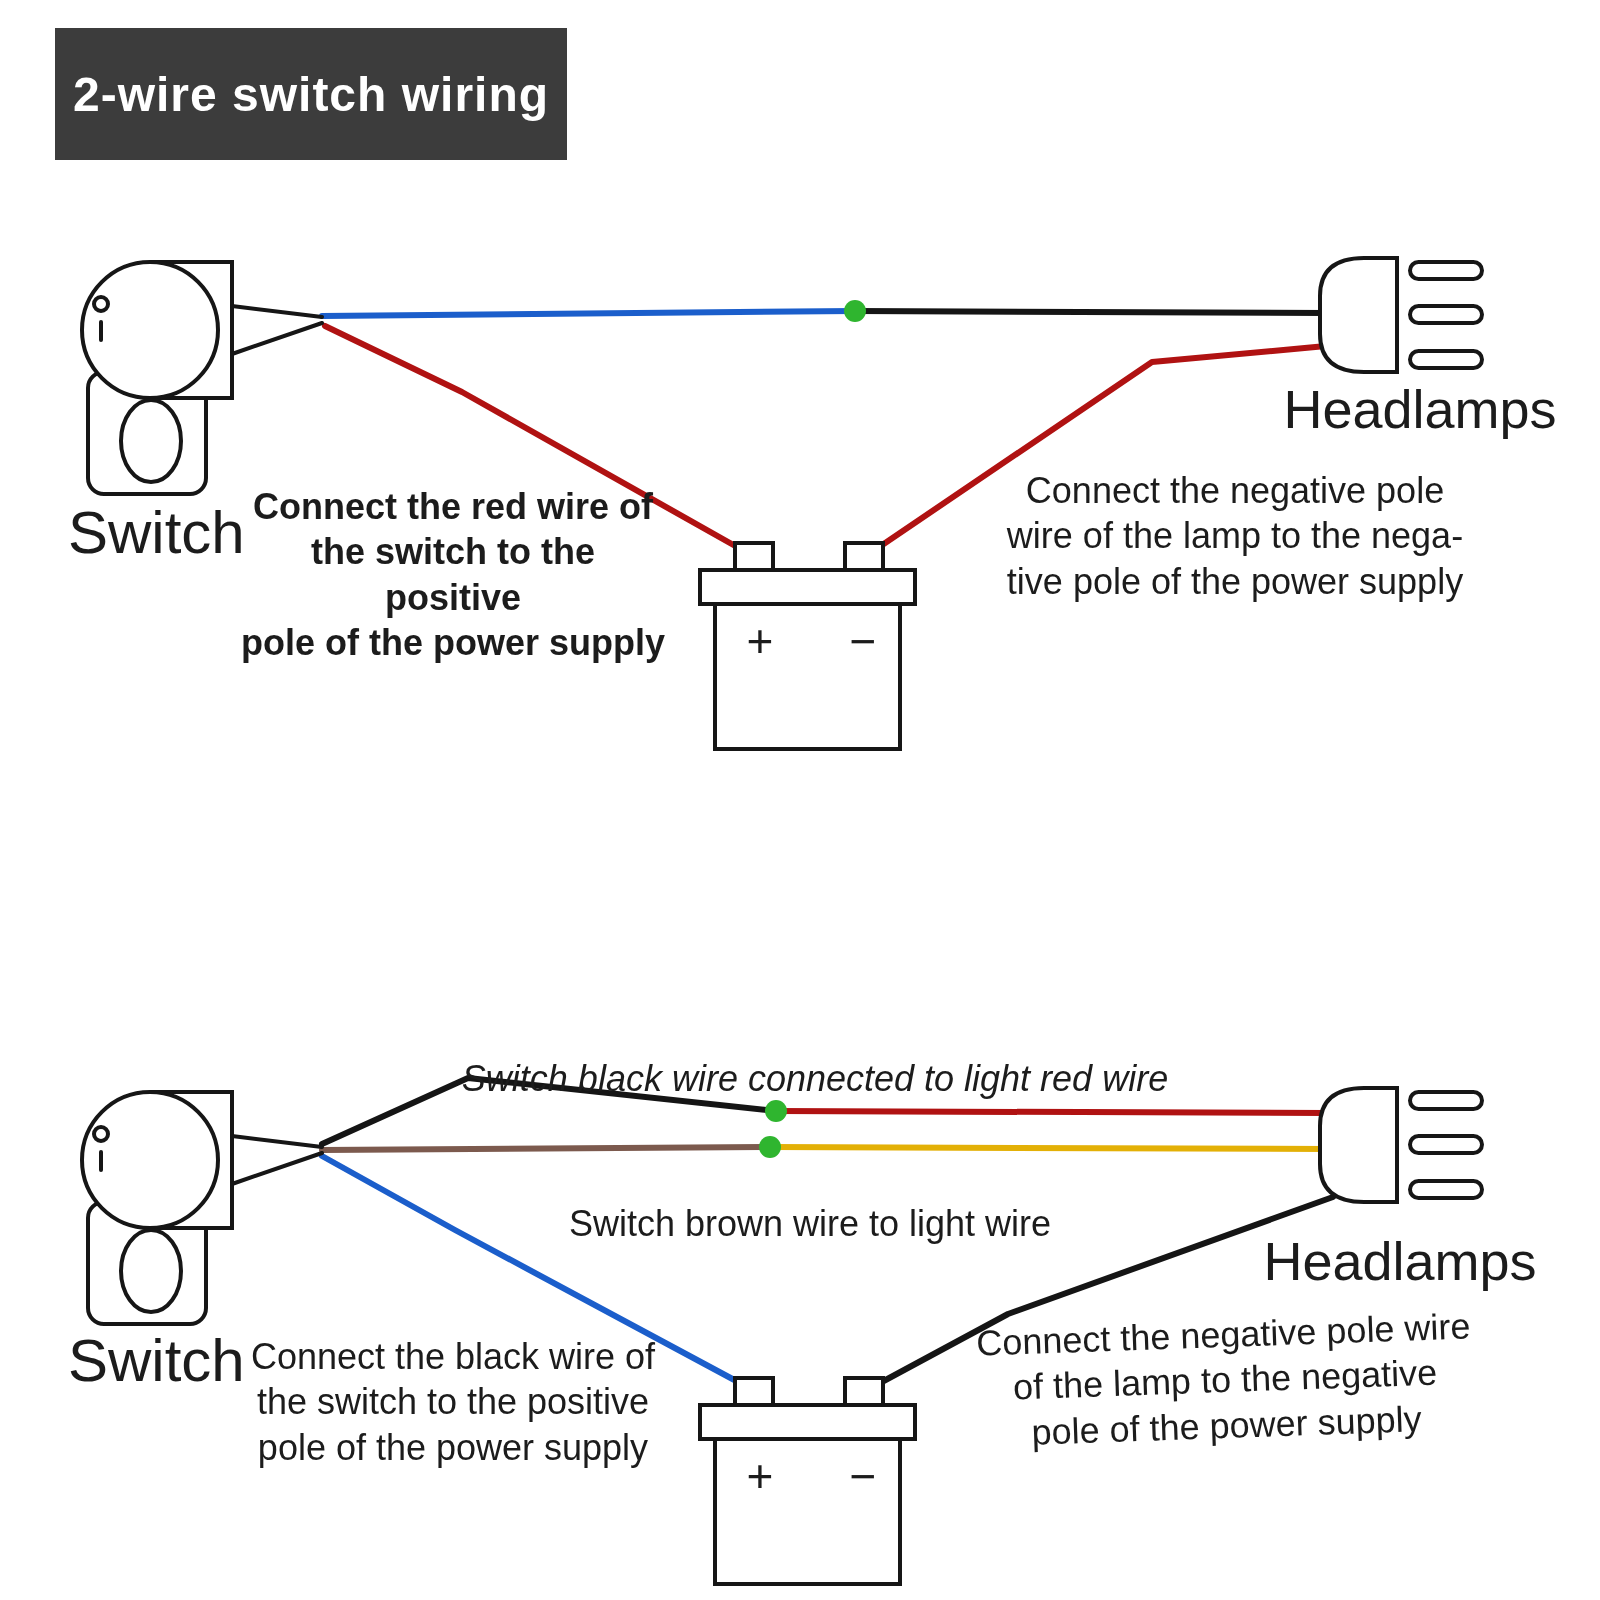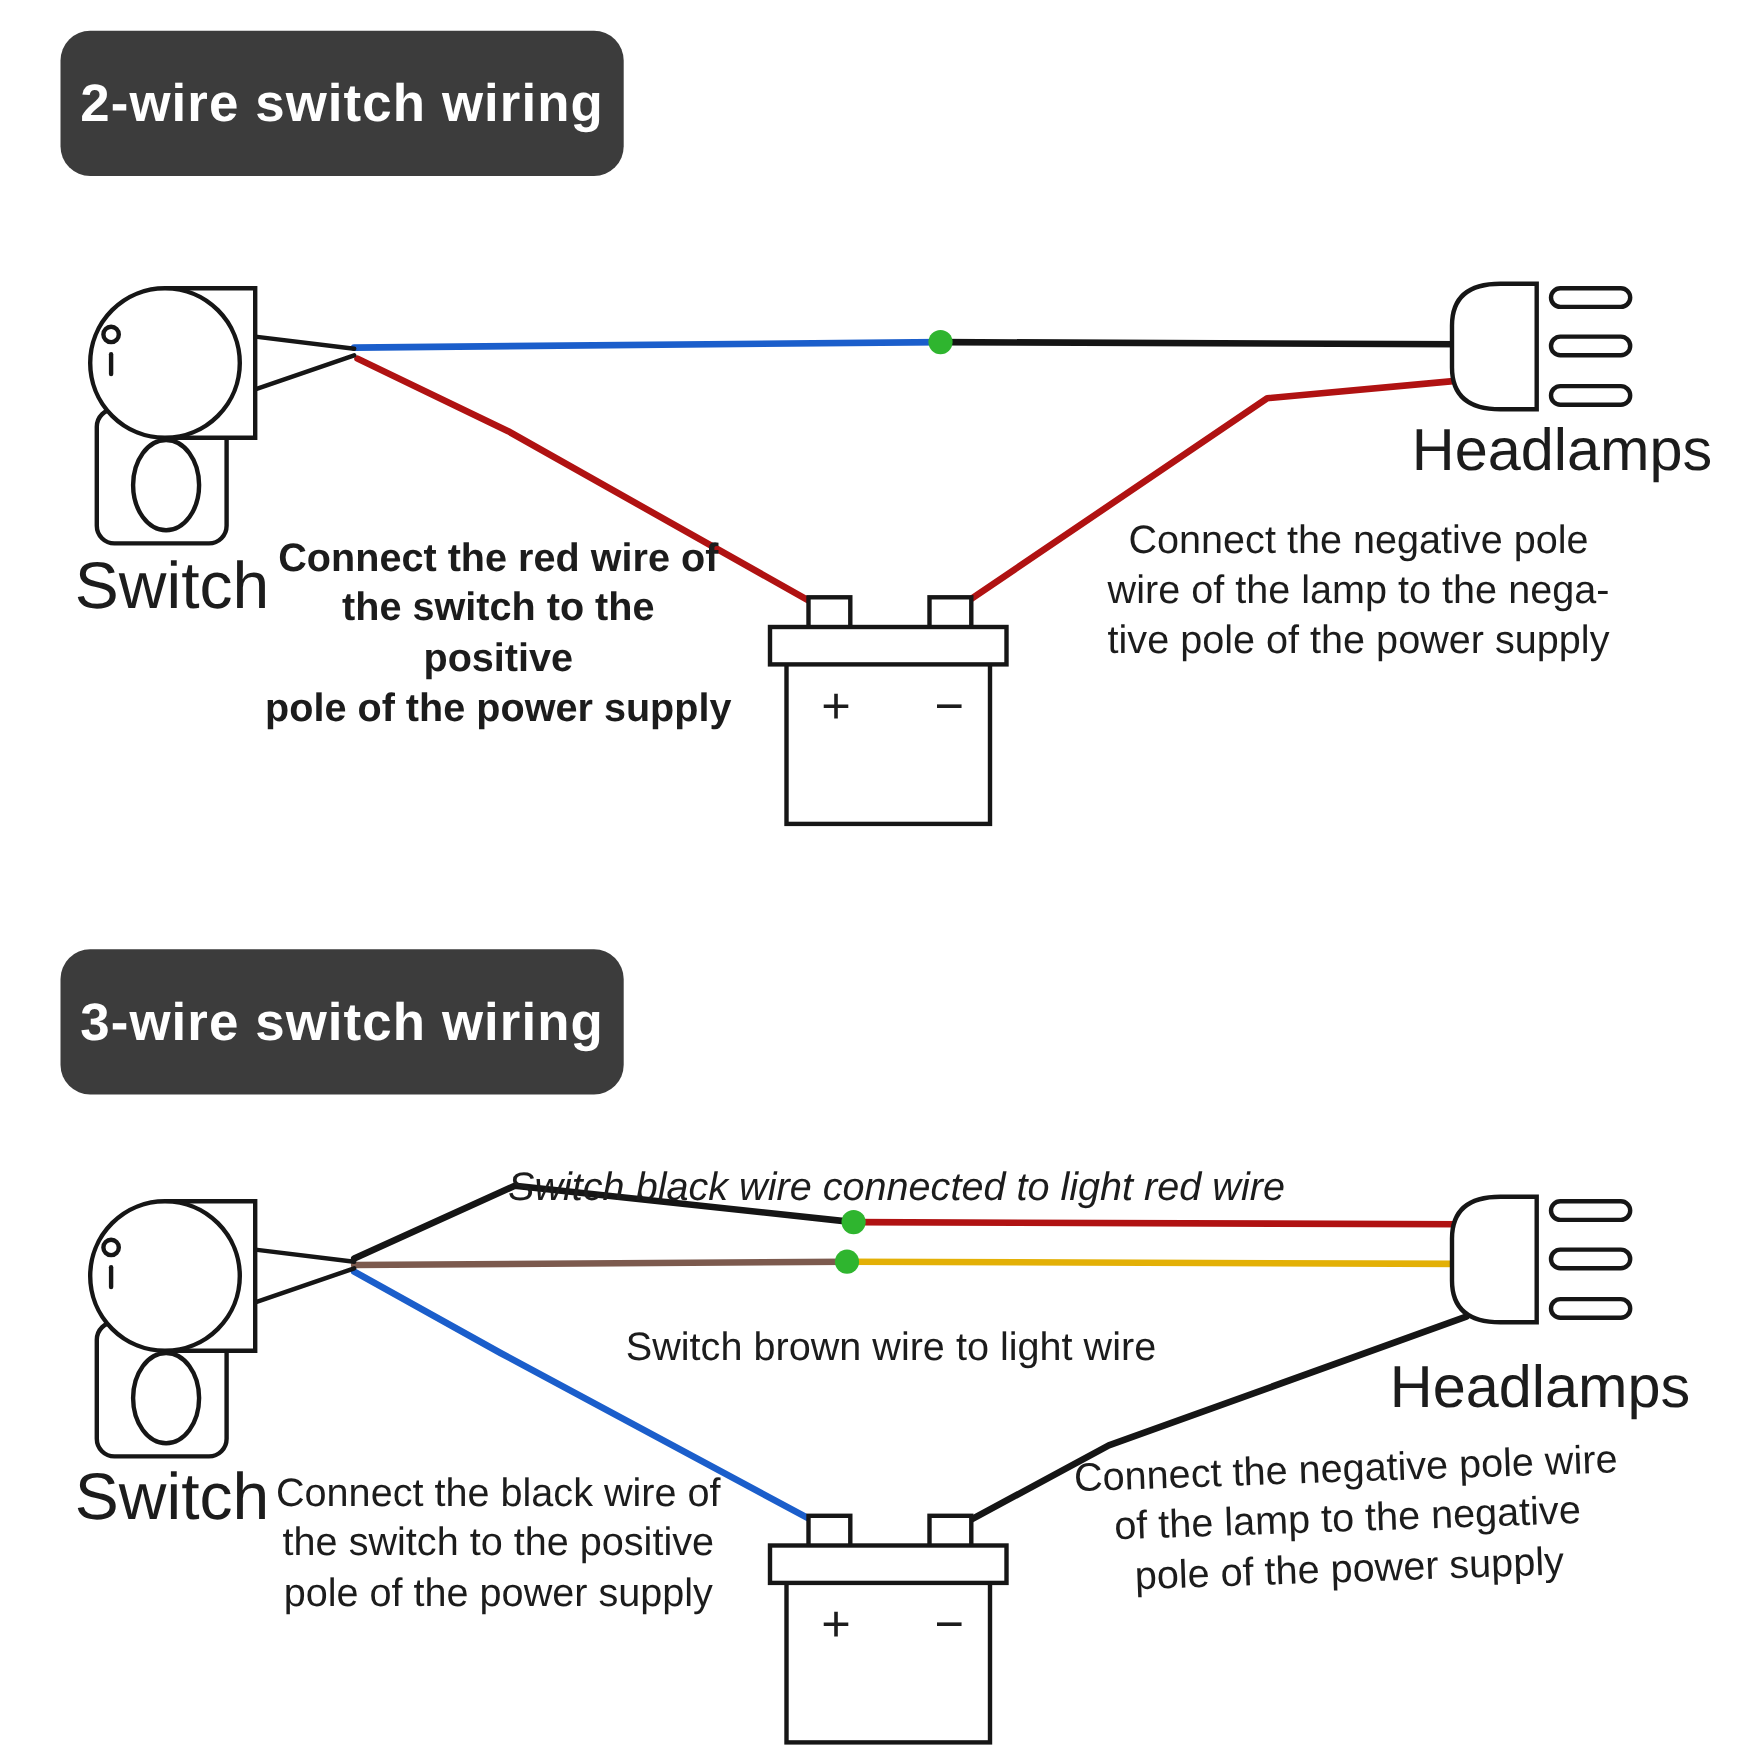--- a/index.html
+++ b/index.html
@@ -2,21 +2,21 @@
 <html style="--page-bg: #ffffff; --header-bg: #3c3c3c; --header-text: #ffffff; --ink: #1c1c1c; --wire-blue: #1b5ecb; --wire-red: #b01212; --wire-black: #151515; --wire-brown: #7c5a4e; --wire-yellow: #e3b006; --junction-green: #2fb52f;"><head>
 <meta charset="utf-8">
 <style>
   * { margin:0; padding:0; box-sizing:border-box; }
   html,body { background:#ffffff; font-family:"Liberation Sans", sans-serif; }
   .canvas { position:relative; width:1600px; height:1600px; background:var(--page-bg,#fff); overflow:hidden; }
   .layer { position:absolute; left:0; top:0; width:1600px; height:1600px; }
   .header-box {
     position:absolute; background:var(--header-bg,#3c3c3c); color:var(--header-text,#fff);
     font-size:48px; font-weight:bold; letter-spacing:1px;
-    display:flex; align-items:center; justify-content:center;border-radius:27px;
+    display:flex; align-items:center; justify-content:center;
   }
   .note {
     position:absolute; color:var(--ink,#1c1c1c); font-size:36px; line-height:1.26;
     white-space:pre-line; text-align:center;
   }
   .big-label { position:absolute; color:var(--ink,#1c1c1c); font-size:60px; }
   .bat-sign { position:absolute; color:var(--ink,#1c1c1c); font-size:46px; text-align:center; width:54px; }
   .tilt { transform:rotate(-2deg); }
 
   .outline { fill:#ffffff; stroke:#161616; stroke-width:4; }
@@ -96,21 +96,20 @@
 
   <div class="note" style="left:980px; top:468px; width:510px;">Connect the negative pole
 wire of the lamp to the nega-
 tive pole of the power supply</div>
 
   <div class="big-label" style="left:1265px; top:378px; width:310px; text-align:center; font-size:54px;">Headlamps</div>
 
   <div class="bat-sign" style="left:733px; top:614px;">+</div>
   <div class="bat-sign" style="left:836px; top:614px;">−</div>
 
-  <div class="header-box" style="left:55px; top:863px; width:512px; height:132px;">3-wire switch wiring</div>
 
   <div class="note" style="left:380px; top:1056px; width:870px;font-style:italic;">Switch black wire connected to light red wire</div>
 
   <div class="note" style="left:510px; top:1166px; width:600px;margin-top:35px;">Switch brown wire to light wire</div>
 
   <div class="big-label" style="left:68px; top:1326px;">Switch</div>
 
   <div class="note" style="left:238px; top:1334px; width:430px;">Connect the black wire of
 the switch to the positive
 pole of the power supply</div>

